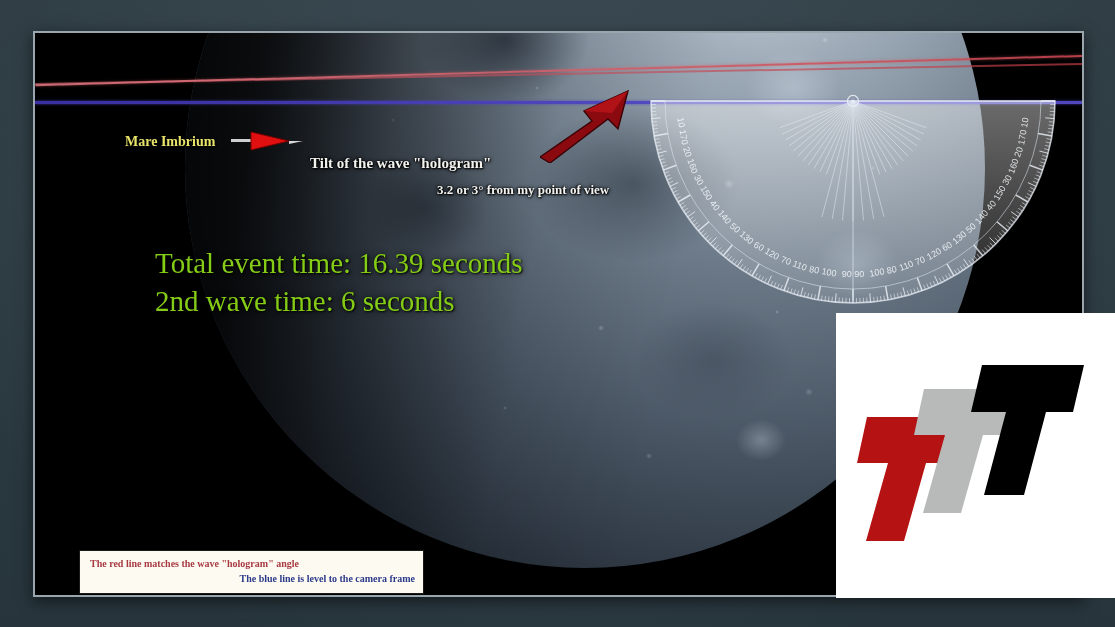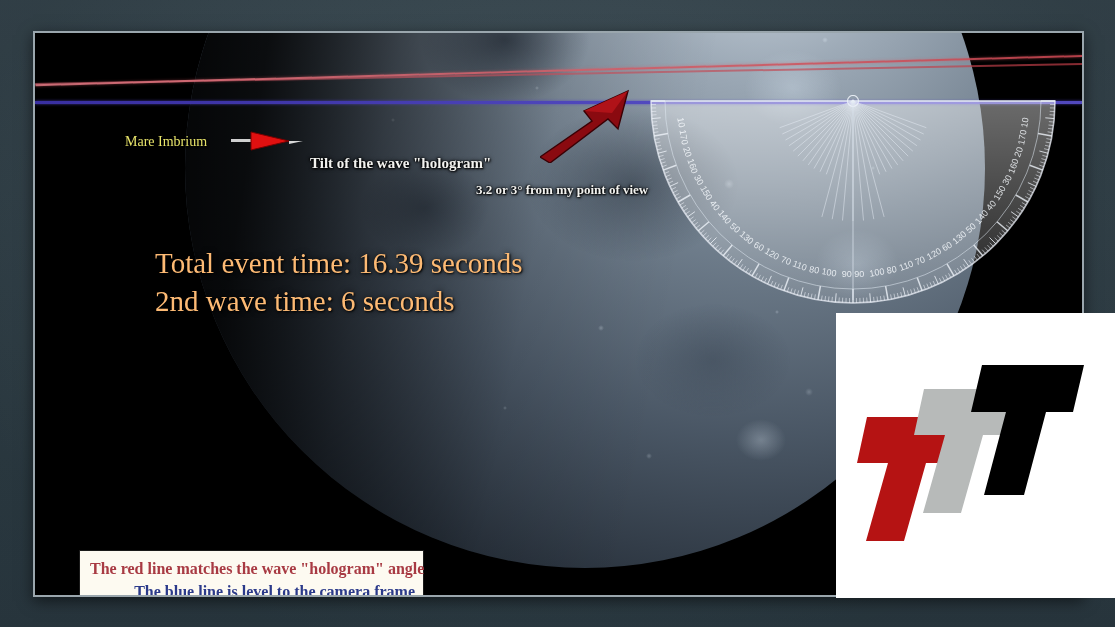--- a/index.html
+++ b/index.html
@@ -102,57 +102,56 @@
   }
 
   
   .arrow-mare{position:absolute;left:196px;top:97px;width:72px;height:22px;}
   .arrow-tilt{position:absolute;left:505px;top:50px;width:105px;height:80px;}
 
   
   .lbl{position:absolute;white-space:nowrap;}
   .mare-label{
     left:90px;top:101px;
-    color:#e8e46a;font-weight:normal;font-size:14px;
+    color:#e8e46a;font-weight:bold;font-size:14px;
     text-shadow:1px 1px 2px #000,0 0 3px #000;
   }
   .tilt-label{
     left:275px;top:122px;
     color:#f2f2ef;font-weight:bold;font-size:15px;
     text-shadow:1px 1px 2px #000,-1px 0 2px #000,0 0 4px #000;
   }
   .tilt-sub{
     left:402px;top:149px;
     color:#f2f2ef;font-weight:bold;font-size:13px;
     text-shadow:1px 1px 2px #000,-1px 0 2px #000,0 0 4px #000;
-    margin-left:39px;
   }
 
   .stats{position:absolute;left:120px;top:212px;}
   .stats .row{
-    color:#fdba74;font-size:29px;line-height:1.30;
+    color:#84cc16;font-size:29px;line-height:1.30;
     text-shadow:1px 1px 2px #000,0 0 6px rgba(0,0,0,.9);
     white-space:nowrap;
   }
 
   .headline{
     position:absolute;left:158px;top:383px;
     color:#e8848f;font-size:38px;white-space:nowrap;
     text-shadow:2px 2px 2px #2b0008, -1px -1px 1px #5a1018, 0 0 8px rgba(0,0,0,.8);
   }
 
   
   .legend{
     position:absolute;left:44px;top:517px;width:325px;
     background:#fdfaf1;
     border:1px solid #1a1a1a;
     padding:6px 8px 7px 10px;
     box-shadow:0 2px 5px rgba(0,0,0,.6);
   }
-  .legend .ln{font-size:16px;font-weight:bold;line-height:1.45;white-space:nowrap;}
+  .legend .ln{font-size:10px;font-weight:bold;line-height:1.45;white-space:nowrap;}
   .legend .ln.red{color:#a83a43;}
   .legend .ln.blue{color:#2b3a8a;text-align:right;}
 
   
   .logo-card{
     position:absolute;left:836px;top:313px;width:279px;height:285px;
     background:#ffffff;
   }
   .logo-card svg{display:block;width:100%;height:100%;}
 </style>

